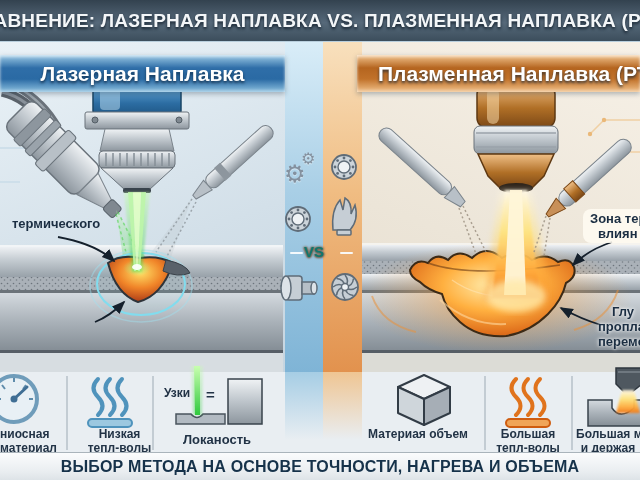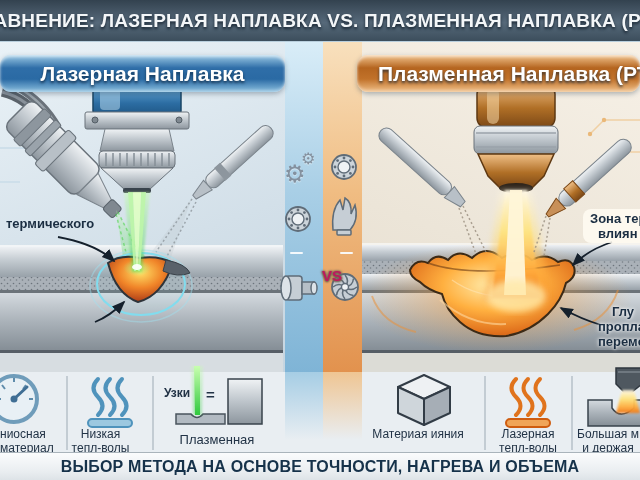--- a/index.html
+++ b/index.html
@@ -23,40 +23,40 @@
   .div-blue{left:285px;top:42px;width:38px;height:330px;
     background:linear-gradient(180deg,#d9edf8 0%,#a9cfe6 45%,#7fb4d6 100%);}
   .div-orange{left:323px;top:42px;width:39px;height:330px;
     background:linear-gradient(180deg,#f8e0bd 0%,#f0bd83 45%,#e2924e 100%);}
   .div-blue-fade{left:285px;top:372px;width:38px;height:80px;
     background:linear-gradient(180deg,rgba(143,194,224,.75),rgba(233,238,242,0) 85%);}
   .div-orange-fade{left:323px;top:372px;width:39px;height:80px;
     background:linear-gradient(180deg,rgba(240,190,130,.85),rgba(233,238,242,0) 85%);}
   
   .hdr{height:37px;top:55px;display:flex;align-items:center;
-    box-shadow:inset 0 2px 3px rgba(255,255,255,.55),inset 0 -2px 3px rgba(255,255,255,.3),0 2px 5px rgba(40,60,80,.35);border-radius:11px;}
+    box-shadow:inset 0 2px 3px rgba(255,255,255,.55),inset 0 -2px 3px rgba(255,255,255,.3),0 2px 5px rgba(40,60,80,.35);}
   .hdr .t{white-space:nowrap;font-weight:700;font-size:21px;color:#fff;
     text-shadow:0 2px 3px rgba(12,35,58,.8);}
   .hdr-laser{left:0;width:285px;justify-content:center;
     background:linear-gradient(180deg,#9ecbe6 0%,#2f6ea8 35%,#2a6aa4 65%,#8cc0e0 100%);}
   .hdr-plasma{left:357px;width:283px;
     background:linear-gradient(180deg,#f2c48e 0%,#b5651f 35%,#c1722a 65%,#f0c089 100%);
     padding-left:21px;}
   
   .label{font-weight:700;font-size:13px;line-height:15px;color:#1b2e42;white-space:nowrap;}
   .halo{text-shadow:0 0 3px rgba(255,255,255,.9),0 0 5px rgba(255,255,255,.7);}
   .label-box{background:rgba(255,252,242,.85);border-radius:8px 0 0 8px;padding:2px 4px 2px 7px;}
   
   .sep{width:2px;top:376px;height:74px;background:#c3ccd3;}
-  .cap{font-weight:400;font-size:12px;line-height:14px;color:#223346;
+  .cap{font-weight:700;font-size:12px;line-height:14px;color:#223346;
        text-align:center;white-space:nowrap;}
   .mini{font-weight:700;color:#223346;white-space:nowrap;}
   
-  .vs{left:304px;top:243px;width:38px;text-align:right;font-weight:800;font-size:15px;color:#be185d;
-    text-shadow:0 0 3px #7c6a55,0 1px 2px #6a5a48,1px 0 2px #8a7862,-1px 0 2px #8a7862;margin-top:24px;}
+  .vs{left:304px;top:243px;width:38px;text-align:left;font-weight:800;font-size:15px;color:#0f766e;
+    text-shadow:0 0 3px #7c6a55,0 1px 2px #6a5a48,1px 0 2px #8a7862,-1px 0 2px #8a7862;}
   .vs-dash{height:2px;top:252px;background:rgba(250,252,253,.95);border-radius:1px;}
   .gear{font-family:"DejaVu Sans",sans-serif;color:#84919f;line-height:1;
         text-shadow:0 1px 1px rgba(255,255,255,.5);}
   
   .footer{left:0;top:452px;width:640px;height:28px;
     background:linear-gradient(180deg,#fbfcfd 0%,#e9edf0 70%,#dde3e7 100%);
     border-top:1px solid #aab4bb;
     display:flex;align-items:center;justify-content:center;}
   .footer .t{font-weight:700;font-size:16px;color:#16324a;white-space:nowrap;letter-spacing:.2px;}
   svg{display:block;}
@@ -395,21 +395,21 @@
   <div class="abs top-banner">
     <span class="t">СРАВНЕНИЕ: ЛАЗЕРНАЯ НАПЛАВКА VS. ПЛАЗМЕННАЯ НАПЛАВКА (РТА)</span>
   </div>
 
   <div class="abs gear" style="left:284px;top:162px;font-size:24px">⚙</div>
   <div class="abs gear" style="left:301px;top:151px;font-size:16px">⚙</div>
   <div class="abs vs-dash" style="left:290px;width:13px"></div>
   <div class="abs vs-dash" style="left:340px;width:13px"></div>
   <div class="abs vs">VS</div>
 
-  <div class="abs label" style="left:6px;top:216px">
+  <div class="abs label" style="left:12px;top:216px">
     <div>термического</div>
   </div>
   <div class="abs label halo" style="left:0px;top:317px">
   </div>
   <div class="abs label label-box" style="left:583px;top:209px">
     <div>Зона тер</div>
     <div style="padding-left:8px">влиян</div>
   </div>
   <div class="abs label halo" style="left:598px;top:304px">
     <div style="padding-left:14px">Глу</div>
@@ -422,32 +422,32 @@
   <div class="abs sep" style="left:484px"></div>
   <div class="abs sep" style="left:571px"></div>
 
   <div class="abs mini" style="left:164px;top:386px;font-size:12px">Узки</div>
   <div class="abs mini" style="left:206px;top:386px;font-size:15px">=</div>
 
   <div class="abs cap" style="left:0px;top:427px;text-align:left">
     <div>ниосная</div>
     <div>материал</div>
   </div>
-  <div class="abs cap" style="left:58px;top:427px;width:85px">
+  <div class="abs cap" style="left:77px;top:427px;width:85px">
     <div>Низкая</div>
     <div>тепл-волы</div>
   </div>
   <div class="abs cap" style="left:153px;top:433px;width:128px;font-size:13px">
-    <div>Плазменная</div>
+    <div>Локаность</div>
   </div>
   <div class="abs cap" style="left:352px;top:427px;width:132px">
-    <div>Материая ияния</div>
+    <div>Материая объем</div>
   </div>
   <div class="abs cap" style="left:485px;top:427px;width:86px">
-    <div>Лазерная</div>
+    <div>Большая</div>
     <div>тепл-волы</div>
   </div>
   <div class="abs cap" style="left:576px;top:427px;width:64px">
     <div>Большая м</div>
     <div>и держая</div>
   </div>
 
   <div class="abs footer">
     <span class="t">ВЫБОР МЕТОДА НА ОСНОВЕ ТОЧНОСТИ, НАГРЕВА И ОБЪЕМА</span>
   </div>

